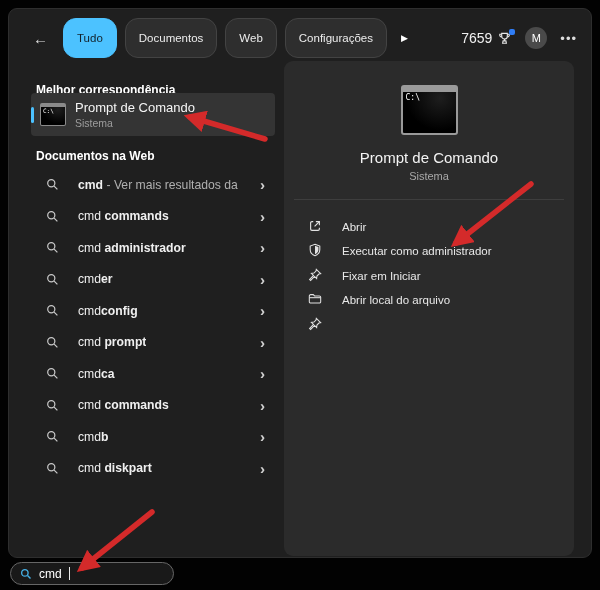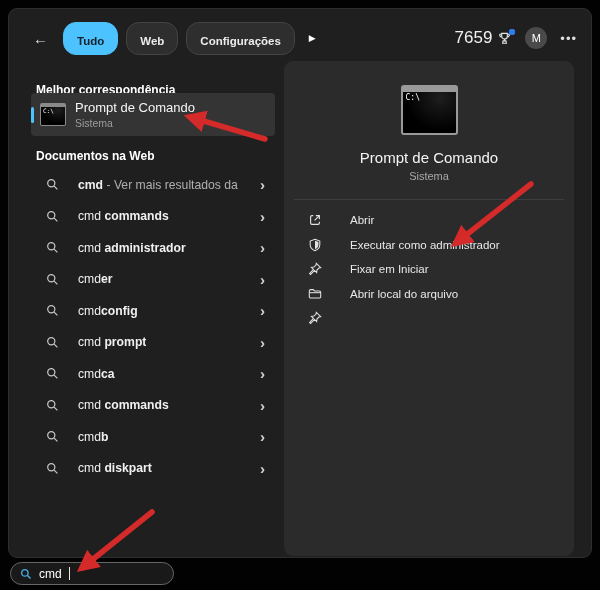--- a/index.html
+++ b/index.html
@@ -12,28 +12,28 @@
   .flyout {
     position:absolute; left:8px; top:8px; width:584px; height:550px;
     background:#1f1f1f; border:1px solid #2e2e2e; border-radius:9px;
   }
   
   .topbar { position:absolute; left:24px; right:14px; top:14px; height:30px;
             display:flex; align-items:center; gap:8px; }
   .backbtn { width:22px; font-size:15px; color:#e0e0e0; background:none; border:none;
              cursor:pointer; text-align:left; }
   .tabs { display:flex; gap:8px; align-items:center; }
-  .pill { height:33px; padding:12px 13px; border-radius:13px; font-size:11.5px;
+  .pill { height:40px; padding:12px 13px; border-radius:13px; font-size:11.5px;
           background:#2e2e2e; border:1px solid #434343; color:#ececec; cursor:pointer;
-          font-family:inherit; white-space:nowrap;font-weight:bold; }
+          font-family:inherit; white-space:nowrap; }
   .pill.active { background:#4cc2ff; border-color:#4cc2ff; color:#13222b; }
   .morebtn { background:none; border:none; color:#fff; font-size:9px; margin-left:6px; cursor:pointer; }
   .tb-right { margin-left:auto; display:flex; align-items:center; gap:13px; }
   .rewards { display:flex; align-items:center; gap:5px; cursor:pointer; }
-  .rewards .pts { font-size:17px; color:#f0f0f0; }
+  .rewards .pts { font-size:14px; color:#f0f0f0; }
   .trophy { position:relative; display:inline-flex; }
   .trophy .badge { position:absolute; top:-2px; right:-3px; width:6px; height:6px;
                    background:#2f7df6; border-radius:2px; }
   .avatar { width:22px; height:22px; border-radius:50%; background:#4a4a4a; color:#fff;
             font-size:11px; display:flex; align-items:center; justify-content:center; cursor:pointer; }
   .ellipsis { color:#dddddd; font-size:13px; letter-spacing:1px; cursor:pointer; }
   
   .sec-header { position:absolute; left:27px; font-size:12px; font-weight:bold; color:#fff; }
   .best-row { position:absolute; left:22px; top:84px; width:244px; height:43px;
               background:#343434; border-radius:4px; display:flex; align-items:center;
@@ -60,21 +60,21 @@
   .sugg-icon { color:#c9c9c9; display:inline-flex; }
   .sugg-chev { margin-left:auto; color:#d2d2d2; font-size:15px; font-weight:bold; line-height:1; }
   
   .rpanel { position:absolute; left:275px; top:52px; width:290px; height:495px;
             background:#2b2b2b; border-radius:9px; }
   .rp-icon { margin:24px auto 0; }
   .rp-title { text-align:center; margin-top:14px; font-size:15px; color:#f4f4f4; }
   .rp-sub { text-align:center; margin-top:4px; font-size:11px; color:#a8a8a8; }
   .rp-divider { height:1px; background:#3e3e3e; margin:17px 10px 0; }
   .rp-actions { margin-top:8px; }
-  .act-row { display:flex; align-items:center; gap:28px; height:24.5px; padding-left:24px;
+  .act-row { display:flex; align-items:flex-end; gap:20px; height:24.5px; padding-left:24px;
              font-size:11.5px; color:#e8e8e8; cursor:pointer; }
   .act-icon { display:inline-flex; color:#e2e2e2; }
   
   .searchbox { position:absolute; left:10px; top:562px; width:164px; height:23px;
                border-radius:12px; background:#191919; border:1px solid #666666;
                display:flex; align-items:center; gap:7px; padding-left:9px; }
   .searchbox .sicon { display:inline-flex; color:#45b0e6; }
   .searchbox .val { font-size:12px; color:#fff; }
   .caret { display:inline-block; width:1px; height:13px; background:#eaeaea;
            animation:blink 1s steps(1) infinite; }
@@ -87,20 +87,21 @@
 <body>
 
 <div class="flyout">
 
   <div class="topbar">
     <button class="backbtn">
       <span>←</span>
     </button>
     <div class="tabs">
         <button class="pill active">Tudo</button>
+        <button class="pill">Documentos</button>
         <button class="pill">Web</button>
         <button class="pill">Configurações</button>
       </div>
     <button class="morebtn">
       <span>▶</span>
     </button>
     <div class="tb-right">
       <div class="rewards">
         <span class="pts">7659</span>
         <span class="trophy">

